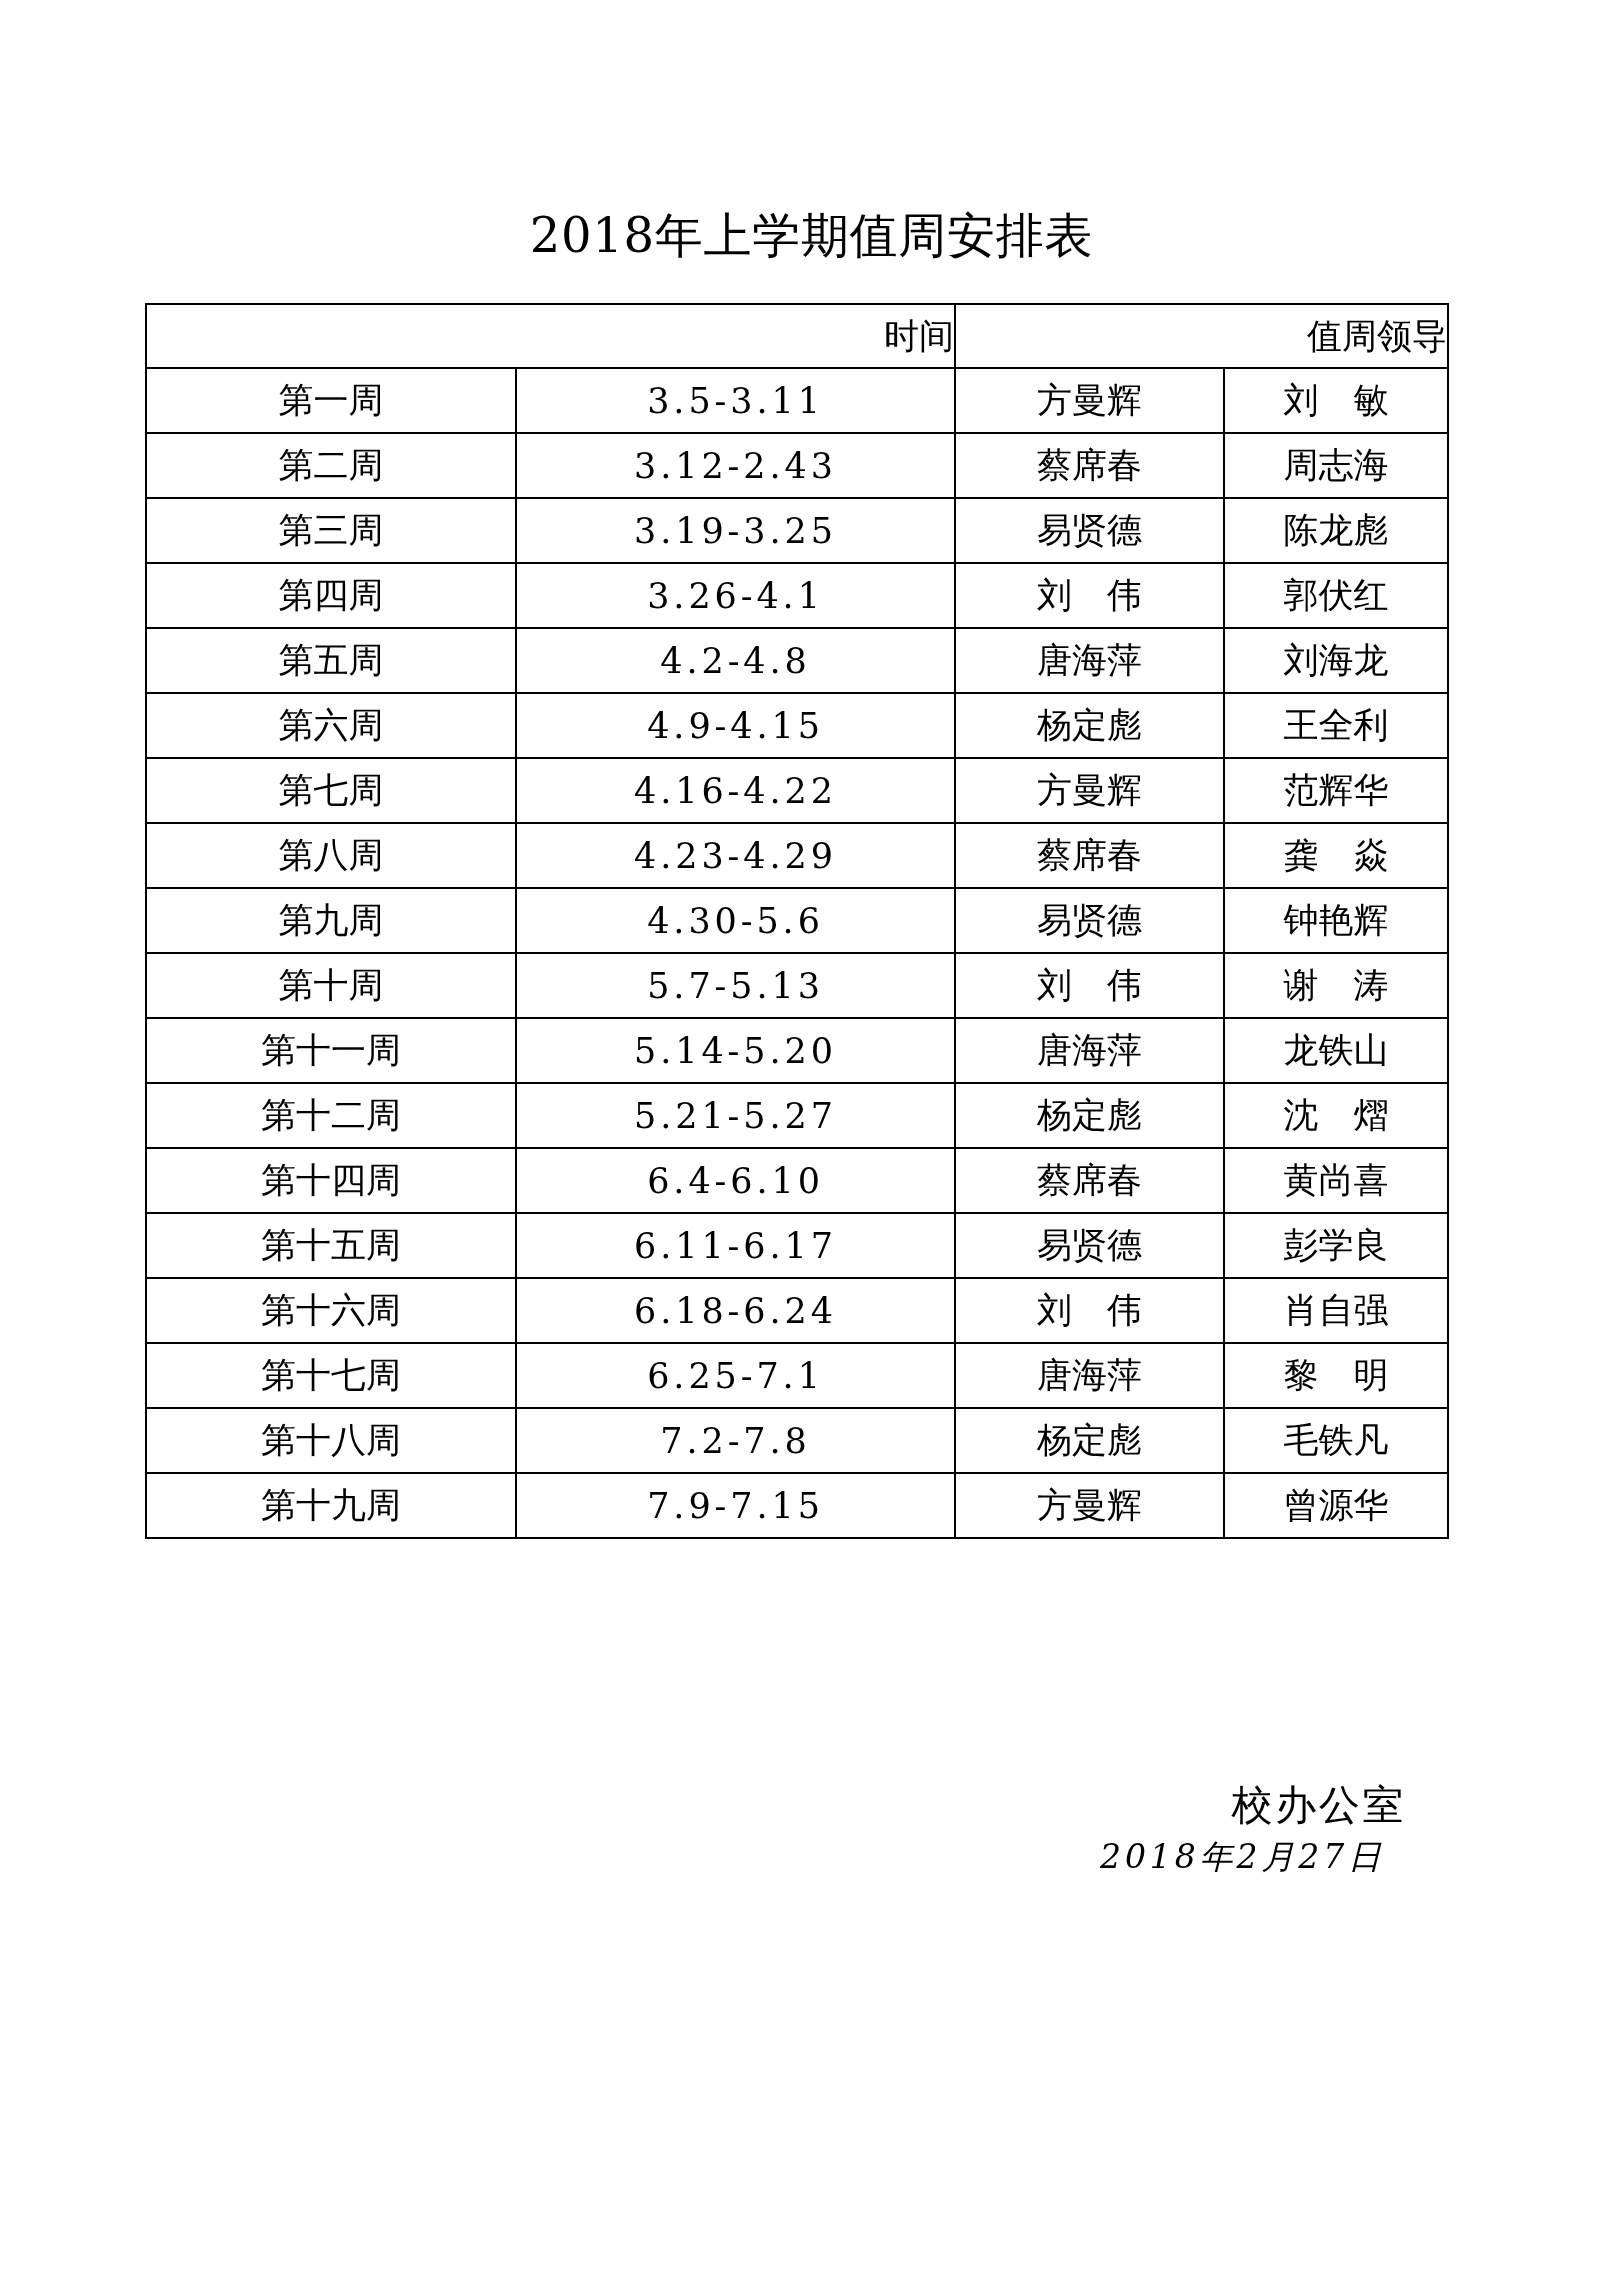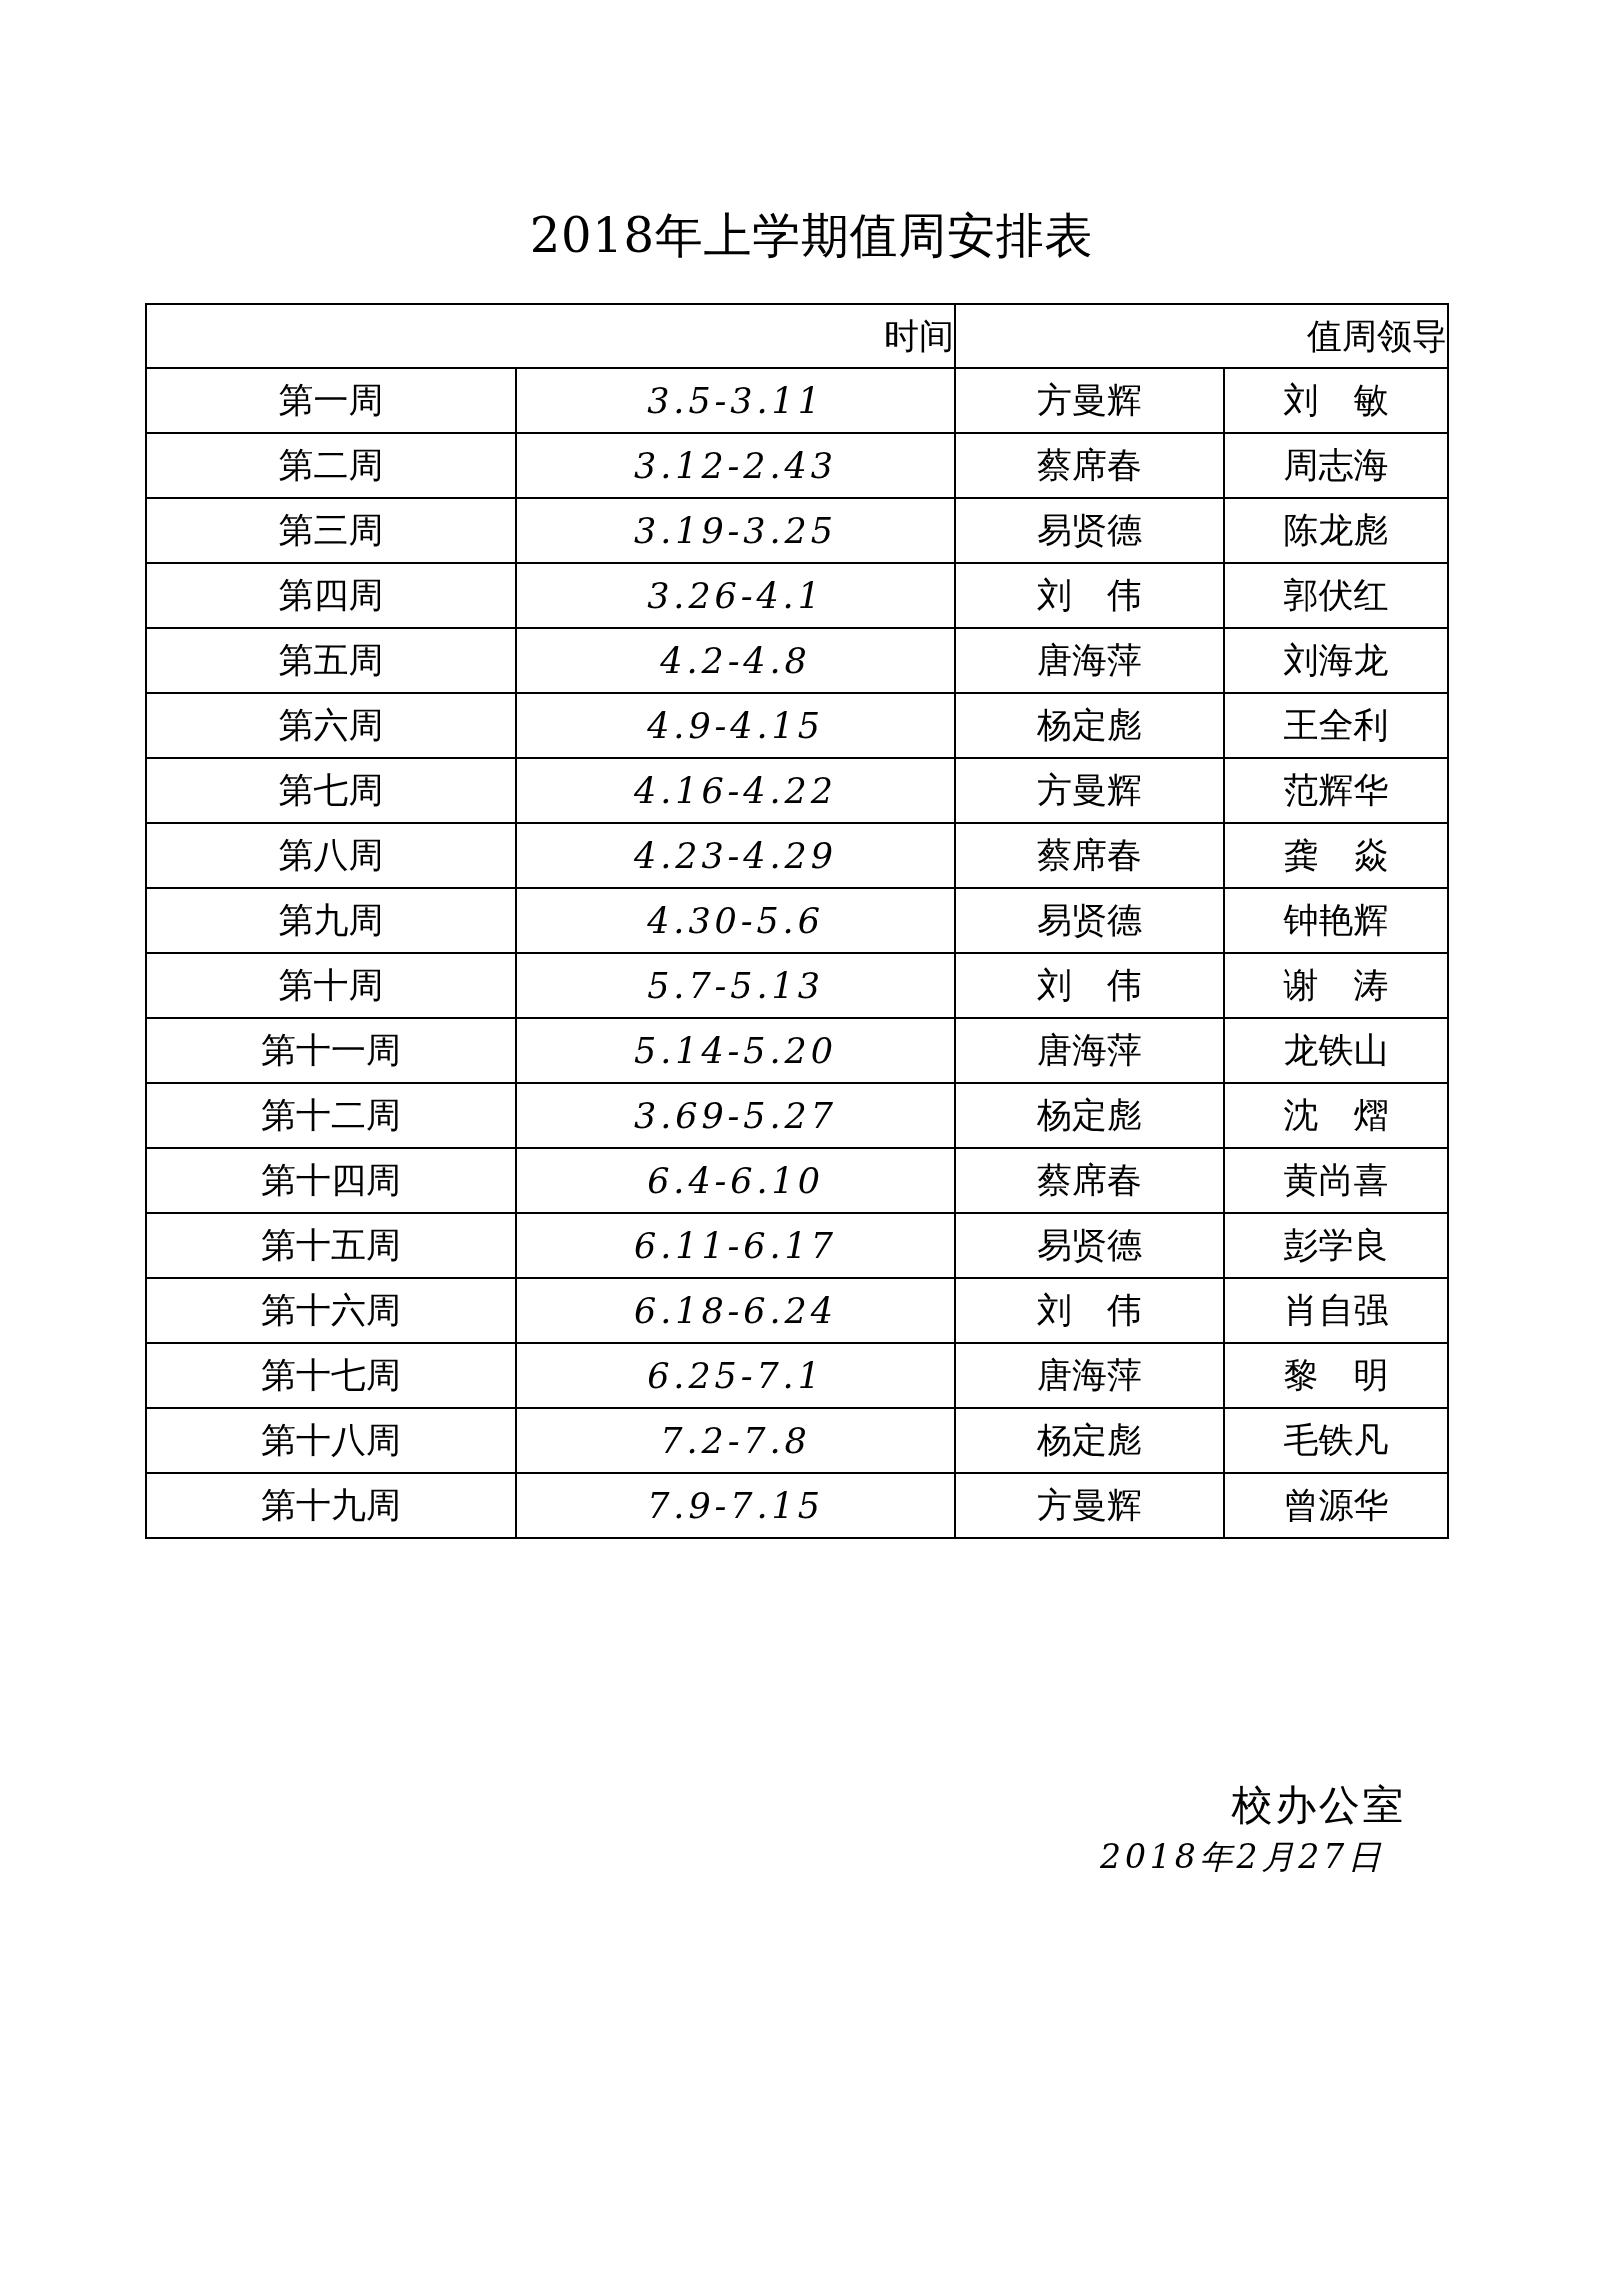--- a/index.html
+++ b/index.html
@@ -47,21 +47,20 @@
     .schedule-table th {
       height: 62px;
       text-align: right;
     }
     .col-week { width: 370px; }
     .col-date { width: 439px; }
     .col-lead1 { width: 269px; }
     .col-lead2 { width: 224px; }
     .date-text {
       letter-spacing: 3.9px;
-      font-style: italic;
     }
     .footer-office {
       position: absolute;
       top: 1782px;
       left: 1079px;
       width: 327px;
       text-align: right;
       font-size: 41px;
       line-height: 46px;
       letter-spacing: 2.6px;
@@ -158,21 +157,21 @@
         <td>谢　涛</td>
       </tr>
       <tr>
         <td>第十一周</td>
         <td class="date-text">5.14-5.20</td>
         <td>唐海萍</td>
         <td>龙铁山</td>
       </tr>
       <tr>
         <td>第十二周</td>
-        <td class="date-text">3.69-5.27</td>
+        <td class="date-text">5.21-5.27</td>
         <td>杨定彪</td>
         <td>沈　熠</td>
       </tr>
       <tr>
         <td>第十四周</td>
         <td class="date-text">6.4-6.10</td>
         <td>蔡席春</td>
         <td>黄尚喜</td>
       </tr>
       <tr>

